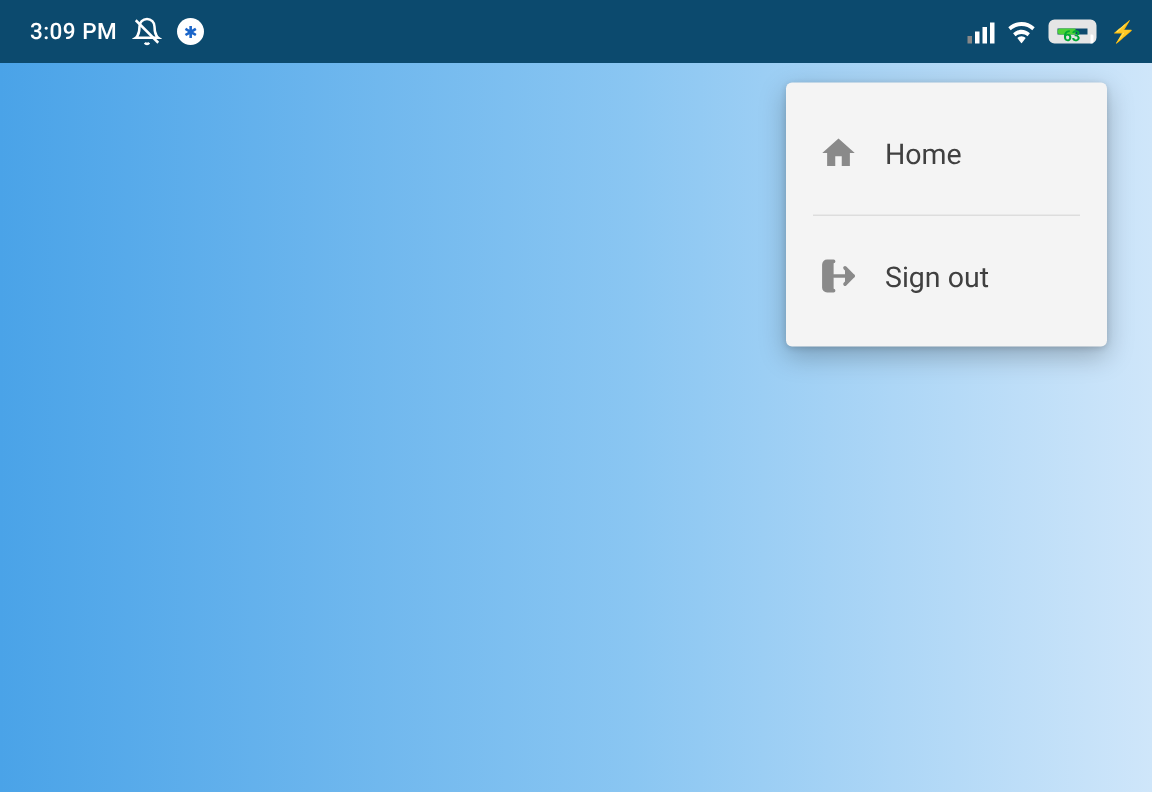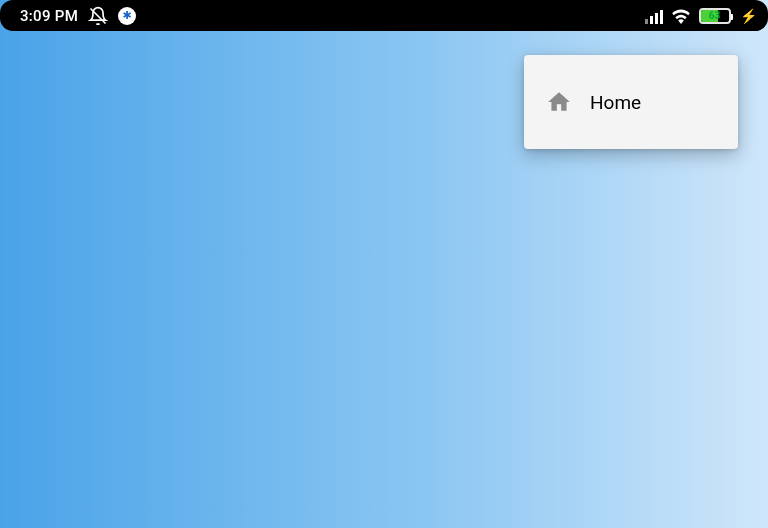--- a/index.html
+++ b/index.html
@@ -3,45 +3,45 @@
   <meta charset="utf-8">
   <style>
     * { margin:0; padding:0; box-sizing:border-box; font-family:-apple-system, Roboto, "Helvetica Neue", Arial, sans-serif; }
     html,body{width:768px;height:528px;overflow:hidden;}
     body{
       background:linear-gradient(to right,#4aa3e8 0%,#8ac6f2 55%,#cfe6fa 100%);
       position:relative;
     }
     
     .status-bar{
-      position:absolute;top:0;left:0;right:0;height:31px;
-      background:#000000;color:#fff;display:flex;align-items:center;
-      padding:0 10px 0 20px;font-size:15px;font-weight:500;border-radius:13px;
+      position:absolute;top:0;left:0;right:0;height:42px;
+      background:#0c4a6e;color:#fff;display:flex;align-items:center;
+      padding:0 10px 0 20px;font-size:15px;font-weight:500;
     }
     .status-left{display:flex;align-items:center;gap:10px;}
     .status-right{margin-left:auto;display:flex;align-items:center;gap:8px;}
     .clock{letter-spacing:0.3px;}
     .circle-badge{
       width:18px;height:18px;border-radius:50%;background:#fff;
       display:flex;align-items:center;justify-content:center;
     }
     .gear-inner{color:#1b65c9;font-size:11px;line-height:1;}
     
     .signal{display:flex;align-items:flex-end;gap:2px;height:16px;}
     .signal span{width:3px;background:#fff;display:block;}
     .signal span:nth-child(1){height:5px;background:#888;}
     .signal span:nth-child(2){height:8px;}
     .signal span:nth-child(3){height:11px;}
     .signal span:nth-child(4){height:14px;}
     
     .wifi svg{display:block;}
     
     .battery{
-      position:relative;width:32px;height:16px;border:2px solid #e5e5e5;
-      border-radius:4px;display:flex;align-items:center;
+      position:relative;width:32px;height:16px;border:6px solid #e5e5e5;
+      border-radius:4px;display:flex;
     }
     .battery::after{
       content:"";position:absolute;right:-4px;top:4px;width:2px;height:6px;
       background:#fff;border-radius:0 1px 1px 0;
     }
     .battery-fill{
       position:absolute;left:0;top:0;bottom:0;width:63%;
       background:#4cd137;border-radius:2px 0 0 2px;
     }
     .battery-text{
@@ -61,21 +61,21 @@
     .menu-item{
       display:flex;align-items:center;gap:18px;
       padding:28px 22px;position:relative;cursor:pointer;
     }
     .menu-item + .menu-item::before{
       content:"";position:absolute;top:0;left:18px;right:18px;height:1px;
       background:#ddd;
     }
     .menu-icon{width:26px;height:26px;flex:0 0 26px;display:flex;align-items:center;justify-content:center;}
     .menu-icon svg{fill:#8a8a8a;}
-    .menu-label{color:#000000;font-size:19px;}
+    .menu-label{color:#404040;font-size:19px;}
   </style>
 </head>
 <body>
 
 <div class="status-bar">
   <div class="status-left">
     <span class="clock">3:09 PM</span>
     <span class="bell-slash">
       <svg width="20" height="20" viewBox="0 0 24 24" fill="none" stroke="#fff" stroke-width="2">
         <path d="M18 8a6 6 0 0 0-12 0c0 7-3 9-3 9h18s-3-2-3-9"></path>
@@ -111,13 +111,23 @@
 
 <div class="menu">
   <div class="menu-item">
     <span class="menu-icon">
       <svg width="26" height="26" viewBox="0 0 24 24">
           <path d="M10 20v-6h4v6h5v-8h3L12 3 2 12h3v8z"></path>
         </svg>
     </span>
     <span class="menu-label">Home</span>
   </div>
+  <div class="menu-item">
+    <span class="menu-icon">
+      <svg width="26" height="26" viewBox="0 0 24 24" fill="none" stroke="#8a8a8a" stroke-width="2.2" stroke-linecap="round" stroke-linejoin="round">
+        <path d="M9 21H5a2 2 0 0 1-2-2V5a2 2 0 0 1 2-2h4"></path>
+        <polyline points="16 17 21 12 16 7"></polyline>
+        <line x1="21" y1="12" x2="9" y2="12"></line>
+      </svg>
+    </span>
+    <span class="menu-label">Sign out</span>
+  </div>
 </div>
 
 </body></html>

